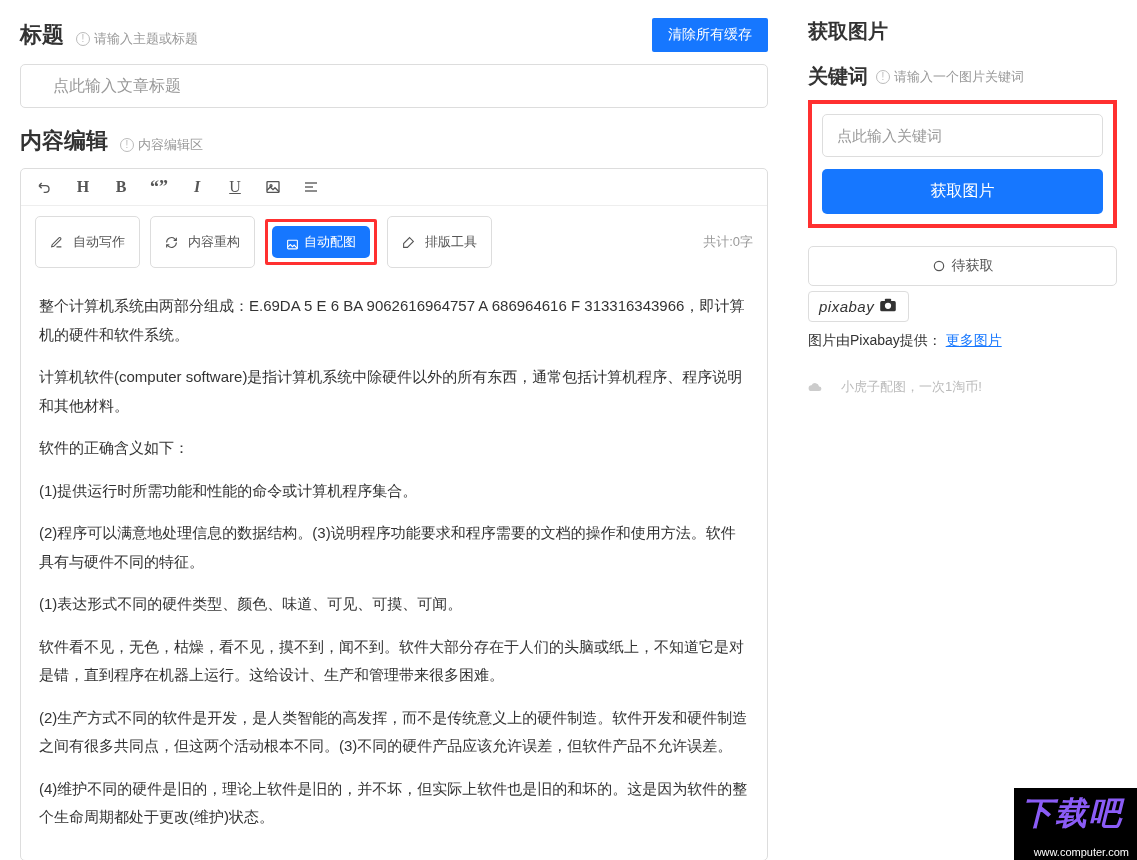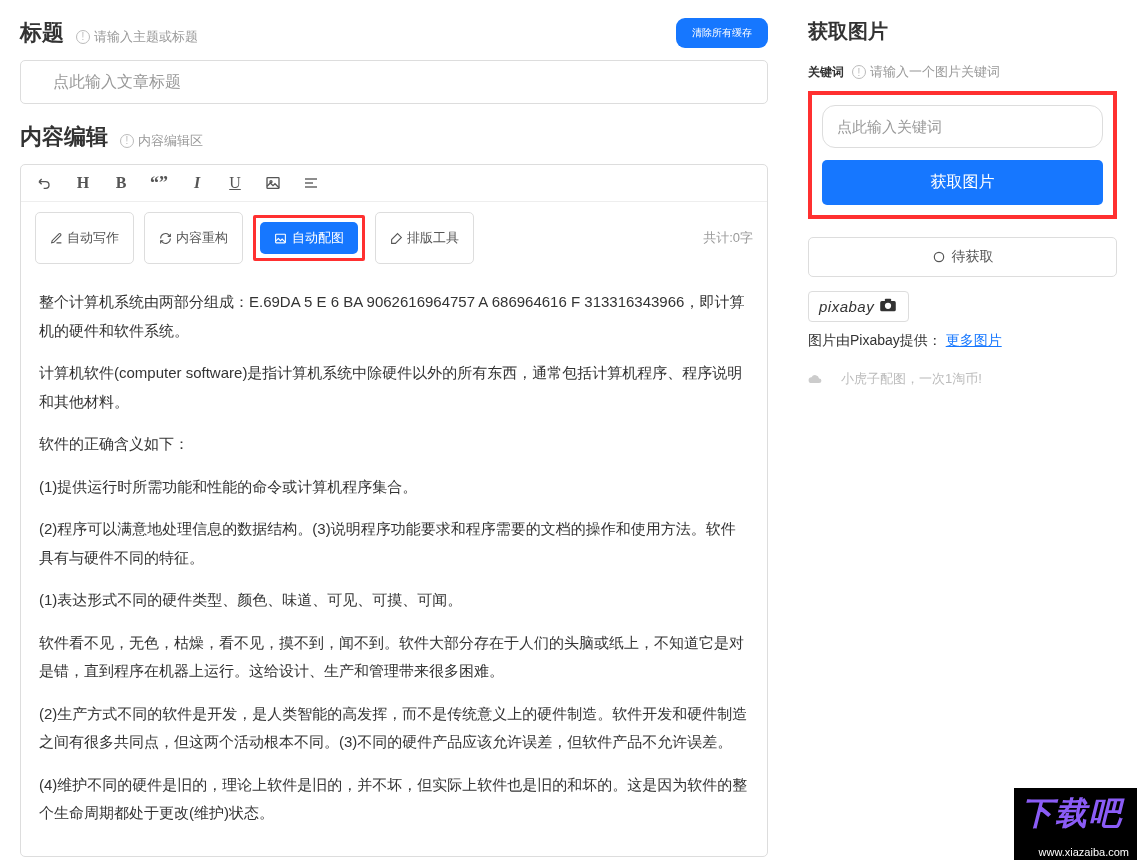--- a/index.html
+++ b/index.html
@@ -6,54 +6,54 @@
 body { font-family: "Microsoft YaHei", Arial, sans-serif; background: #fff; color: #333; font-size: 14px; }
 .container { display: flex; width: 1137px; height: 860px; }
 .left-panel { flex: 1; padding: 18px 20px; min-width: 0; }
 .right-panel { width: 349px; padding: 18px 20px; }
 
 .section-header { display: flex; align-items: center; justify-content: space-between; margin-bottom: 12px; }
 .section-title { font-size: 22px; font-weight: bold; color: #333; }
 .section-hint { font-size: 13px; color: #999; margin-left: 8px; display: inline-flex; align-items: center; }
 .hint-icon { display: inline-flex; width: 14px; height: 14px; border: 1px solid #bbb; border-radius: 50%; font-size: 10px; align-items: center; justify-content: center; color: #bbb; margin-right: 4px; }
 
-.btn-primary { background: #1677ff; color: #fff; border: none; border-radius: 9px; padding: 8px 16px; font-size: 10px; cursor: pointer; }
+.btn-primary { background: #1677ff; color: #fff; border: none; border-radius: 2px; padding: 8px 16px; font-size: 14px; cursor: pointer; }
 .btn-primary-large { background: #1677ff; color: #fff; border: none; border-radius: 5px; padding: 12px 16px; font-size: 16px; cursor: pointer; width: 100%; }
 
 .title-input { width: 100%; border: 1px solid #ddd; border-radius: 5px; padding: 12px 32px; font-size: 16px; color: #333; margin-bottom: 18px; }
 .title-input::placeholder { color: #999; }
 
 .editor-box { border: 1px solid #ddd; border-radius: 5px; }
 .toolbar-row1 { display: flex; align-items: center; padding: 8px 14px; gap: 18px; border-bottom: 1px solid #eee; }
 .tb-icon { width: 20px; height: 20px; display: inline-flex; align-items: center; justify-content: center; color: #555; cursor: pointer; font-size: 16px; }
 .toolbar-row2 { display: flex; align-items: center; padding: 10px 14px; gap: 10px; justify-content: space-between; }
 .toolbar-btns { display: flex; gap: 10px; align-items: center; }
-.btn-outline { background: #fff; border: 1px solid #ddd; border-radius: 5px; padding: 16px 14px; font-size: 13px; color: #555; cursor: pointer; display: inline-flex; align-items: center; gap: 4px; }
-.btn-blue-sm { background: #1677ff; color: #fff; border: none; border-radius: 5px; padding: 7px 14px; font-size: 13px; cursor: pointer; display: inline-flex; align-items: center; gap: 5px; }
+.btn-outline { background: #fff; border: 1px solid #ddd; border-radius: 5px; padding: 16px 14px; font-size: 13px; color: #555; cursor: pointer; display: inline-flex; align-items: center; gap: 10px; }
+.btn-blue-sm { background: #1677ff; color: #fff; border: none; border-radius: 5px; padding: 7px 14px; font-size: 13px; cursor: pointer; display: inline-flex; align-items: flex-end; gap: 5px; }
 .highlight-red { border: 3px solid #ff3030; padding: 4px; border-radius: 2px; }
 .word-count { color: #999; font-size: 13px; }
 
 .content-area { padding: 14px 18px; font-size: 15px; line-height: 1.9; color: #333; }
 .content-area p { margin-bottom: 14px; }
 
 .right-section-title { font-size: 20px; font-weight: bold; margin-bottom: 18px; }
 .right-label-row { display: flex; align-items: center; margin-bottom: 10px; }
-.right-label { font-size: 12px; font-weight: bold; }
+.right-label { font-size: 20px; font-weight: bold; }
 .right-hint { font-size: 13px; color: #999; margin-left: 8px; display: inline-flex; align-items: center; }
 
 .red-box { border: 4px solid #ff3030; padding: 10px; margin-bottom: 18px; }
-.keyword-input { width: 100%; border: 1px solid #ddd; border-radius: 13px; padding: 12px 14px; font-size: 15px; margin-bottom: 12px; }
+.keyword-input { width: 100%; border: 1px solid #ddd; border-radius: 5px; padding: 12px 14px; font-size: 15px; margin-bottom: 12px; }
 .keyword-input::placeholder { color: #999; }
 
-.pending-btn { width: 100%; border: 1px solid #ddd; background: #fff; border-radius: 5px; padding: 10px; font-size: 14px; color: #555; display: flex; align-items: center; justify-content: center; gap: 6px; margin-bottom: 14px; cursor: pointer; }
+.pending-btn { width: 100%; border: 1px solid #ddd; background: #fff; border-radius: 5px; padding: 10px; font-size: 14px; color: #555; display: flex; align-items: center; justify-content: center; gap: 6px; margin-bottom: 5px; cursor: pointer; }
 
 .pixabay-badge { border: 1px solid #ddd; border-radius: 4px; padding: 6px 10px; display: inline-flex; align-items: center; font-size: 15px; font-weight: 500; letter-spacing: 0.5px; margin-bottom: 10px; font-style: italic; }
 .pixabay-cam { margin-left: 4px; }
 
-.img-source { font-size: 14px; margin-bottom: 20px; }
+.img-source { font-size: 14px; margin-bottom: 28px; }
 .img-source a { color: #1677ff; text-decoration: underline; }
 
 .footer-note { font-size: 13px; color: #bbb; display: flex; align-items: center; gap: 19px; }
 
 .watermark { position: absolute; right: 0; bottom: 0; }
 .wm-main { background: #000; color: #8b5cf6; font-size: 32px; font-weight: bold; padding: 4px 14px 8px 7px; font-style: italic; letter-spacing: 2px; }
 .wm-sub { background: #000; color: #fff; font-size: 11px; padding: 2px 8px; text-align: right; }
 
 .icon-svg { width: 16px; height: 16px; }
 </style>
@@ -204,14 +204,14 @@
       <svg width="14" height="14" viewBox="0 0 24 24" fill="#ccc">
           <path d="M6 19a5 5 0 0 1 0-10 7 7 0 0 1 13 2 4 4 0 0 1 0 8z"></path>
         </svg>
       <span>小虎子配图，一次1淘币!</span>
     </div>
   </div>
 </div>
 
 <div class="watermark">
   <div class="wm-main">下载吧</div>
-  <div class="wm-sub">www.xiazaiba.com</div>
+  <div class="wm-sub">www.computer.com</div>
 </div>
 
 </body></html>

